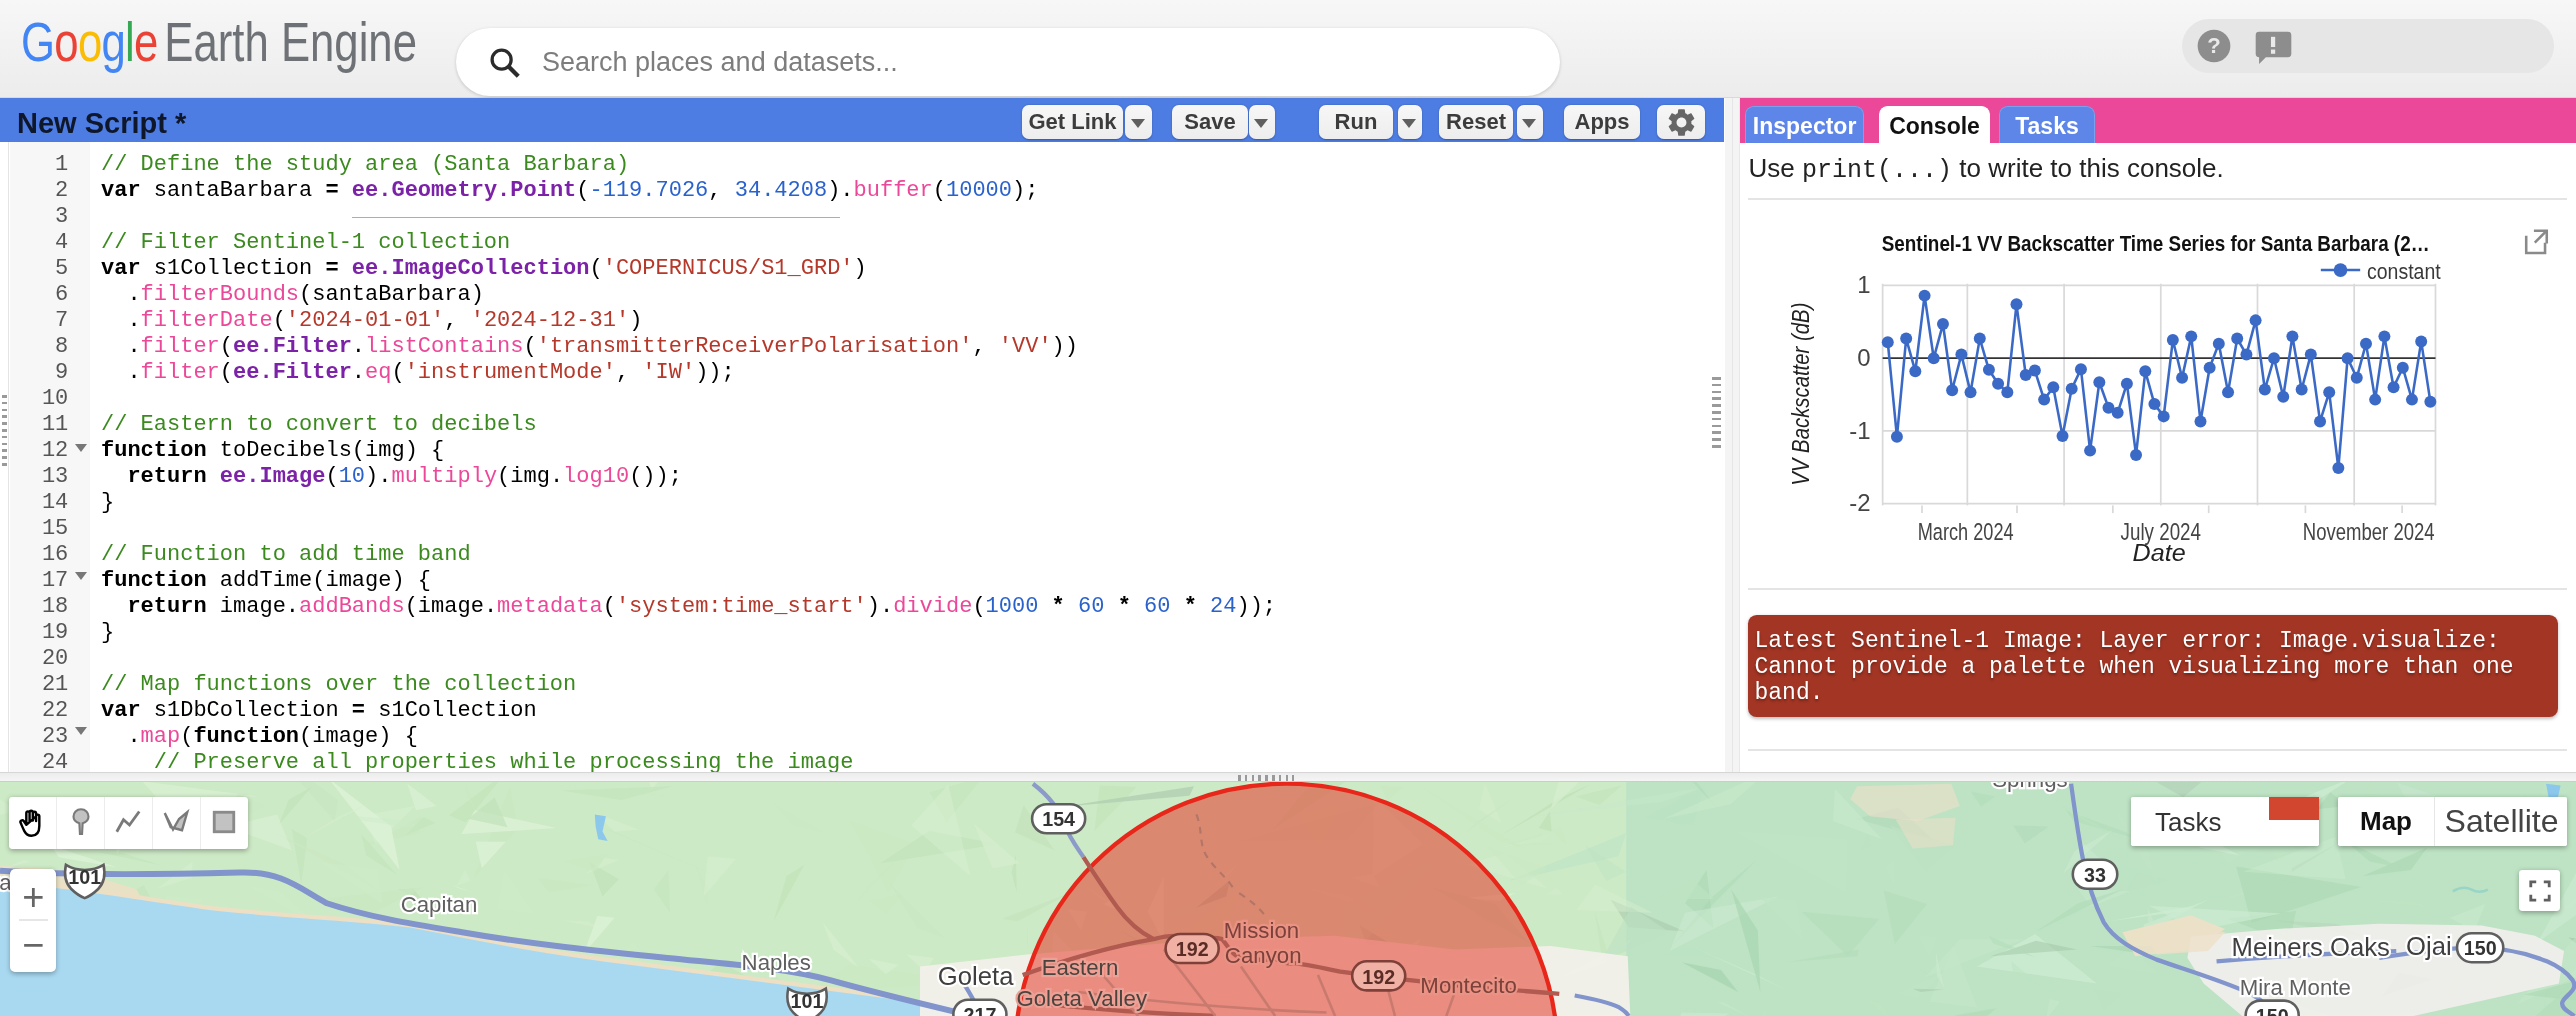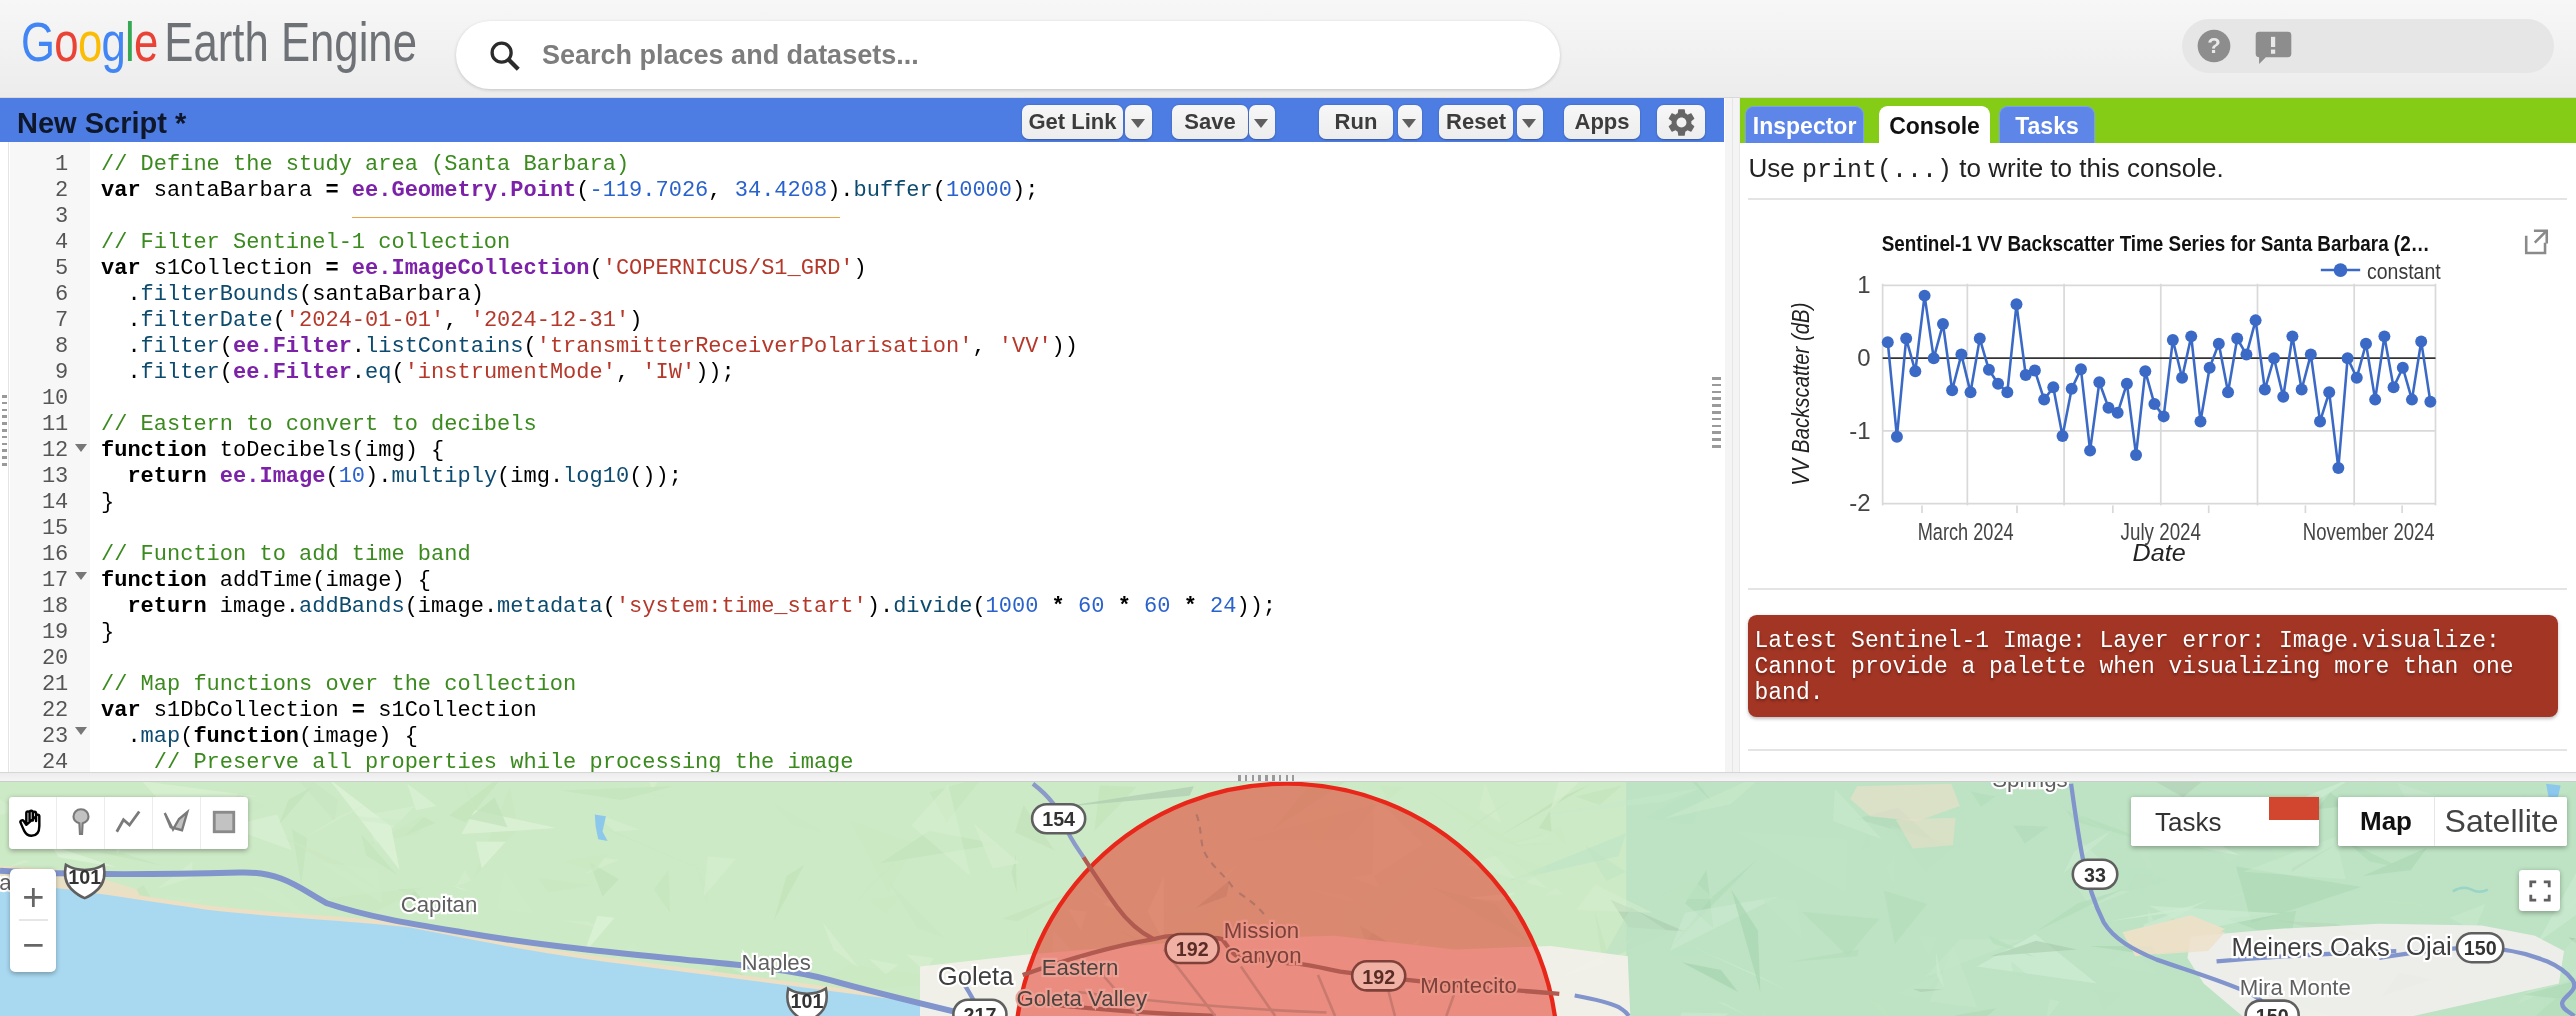--- a/index.html
+++ b/index.html
@@ -4,22 +4,22 @@
 html,body { width:2576px; height:1017px; overflow:hidden; background:#fff;
   font-family:"Liberation Sans",sans-serif; }
 i,b { font-style:normal; }
 
 #hdr { position:absolute; left:0; top:0; width:2576px; height:98px;
   background:linear-gradient(#f7f7f7,#ececec); border-bottom:1.7px solid #d9d9d9; }
 #logo { position:absolute; left:20.5px; top:9.4px; font-size:56px; white-space:nowrap;
   transform:scaleX(.78); transform-origin:left; letter-spacing:-0.9px;}
 #logo .b{color:#4285f4} #logo .r{color:#ea4335} #logo .y{color:#fbbc05} #logo .g{color:#34a853}
 #logo .ee { color:#6e7175; margin-left:8.6px; letter-spacing:0; }
-#search { position:absolute; left:456px; top:21px; width:1104px; height:68px; background:#fff;
-  border-radius:34px; box-shadow:0 0.9px 3.4px rgba(0,0,0,.18);font-weight:bold; }
+#search { position:absolute; left:456px; top:28px; width:1104px; height:68px; background:#fff;
+  border-radius:34px; box-shadow:0 0.9px 3.4px rgba(0,0,0,.18); }
 #search svg { position:absolute; left:29px; top:15.4px; }
 #search span { position:absolute; left:86px; top:19px; font-size:27px; color:#7d7d7d; }
 #acct { position:absolute; left:2182px; top:19px; width:372px; height:54px;
   background:#e6e6e6; border-radius:27px; }
 #acct .q { position:absolute; left:13.7px; top:8.6px; }
 #acct .bb { position:absolute; left:72px; top:8.6px; }
 #pill { position:absolute; left:125px; top:2.6px; width:245px; height:49px; background:#d9d9d9;
   border-radius:25px; }
 #pill span { position:absolute; left:14.5px; top:10.3px; font-size:25px; font-weight:bold; color:#4a66b0;
   display:inline-block; transform:scaleX(.82); transform-origin:left; white-space:nowrap; }
@@ -46,34 +46,34 @@
 #gutter { position:absolute; left:10.3px; top:0; width:80px; height:630px; background:#f7f7f7; }
 #lnums { position:absolute; left:10.3px; top:10.3px; width:58px; text-align:right; color:#555;
   font-family:inherit; font-size:inherit; line-height:inherit; }
 .fold { position:absolute; left:75px; width:0; height:0; border:6.8px solid transparent;
   border-top:8.6px solid #777; }
 #codetext { position:absolute; left:101px; top:10.3px; white-space:pre; color:#000;
   font-family:inherit; font-size:inherit; line-height:inherit; }
 #codetext b { color:#000; }
 #codetext .c { color:#3a8a1e; }
 #codetext .e { color:#7c22a8; font-weight:bold; }
-#codetext .m { color:#0c4a6e; }
+#codetext .m { color:#ec4899; }
 #codetext .s { color:#b5382a; }
 #codetext .n { color:#2a62cd; }
 #codetext .u { border-bottom:1.7px solid #eba23f; padding-bottom:14px; }
 
 #vsplit { position:absolute; left:1724px; top:98px; width:16.3px; height:674px; background:#f4f4f4;
   border-left:1.7px solid #fff; border-right:1.7px solid #e8e8e8; }
 #vsplit .line { position:absolute; left:6.8px; top:0; width:1.7px; height:100%; background:#e6e6e6; }
 #vgrip { position:absolute; left:1711px; top:377px; width:11px; height:74px; background:#fff;
   background-image:repeating-linear-gradient(#9a9a9a 0 2.6px, transparent 2.6px 6.8px); z-index:5;
   border-left:1.7px solid #fff; border-right:1.7px solid #fff; background-clip:content-box; }
 
 #rpanel { position:absolute; left:1740px; top:98px; width:836px; height:674px; background:#fff; }
-#rtb { position:absolute; left:0; top:0; width:836px; height:45px; background:#84cc16; }
+#rtb { position:absolute; left:0; top:0; width:836px; height:45px; background:#ec4899; }
 .tab { position:absolute; top:7.7px; height:37px; border-radius:8.6px 8.6px 0 0; color:#fff;
   font-size:23px; font-weight:bold; text-align:center; line-height:38px;
   background:#5d86e8; border:1.7px solid #7ba0ee; border-bottom:none; }
 .tab.on { background:#fff; color:#111; border-color:#fff; }
 #console { position:absolute; left:0; top:45px; width:836px; height:630px; background:#fff;
   font-size:26px; color:#222; }
 #uprint { position:absolute; left:8.6px; top:10.3px; }
 #uprint code { font-family:"Liberation Mono",monospace; font-size:25px; }
 .sep { position:absolute; left:7.7px; width:819px; height:1.7px; background:#e4e4e4; }
 #chart { position:absolute; left:-2.6px; top:62px; }

